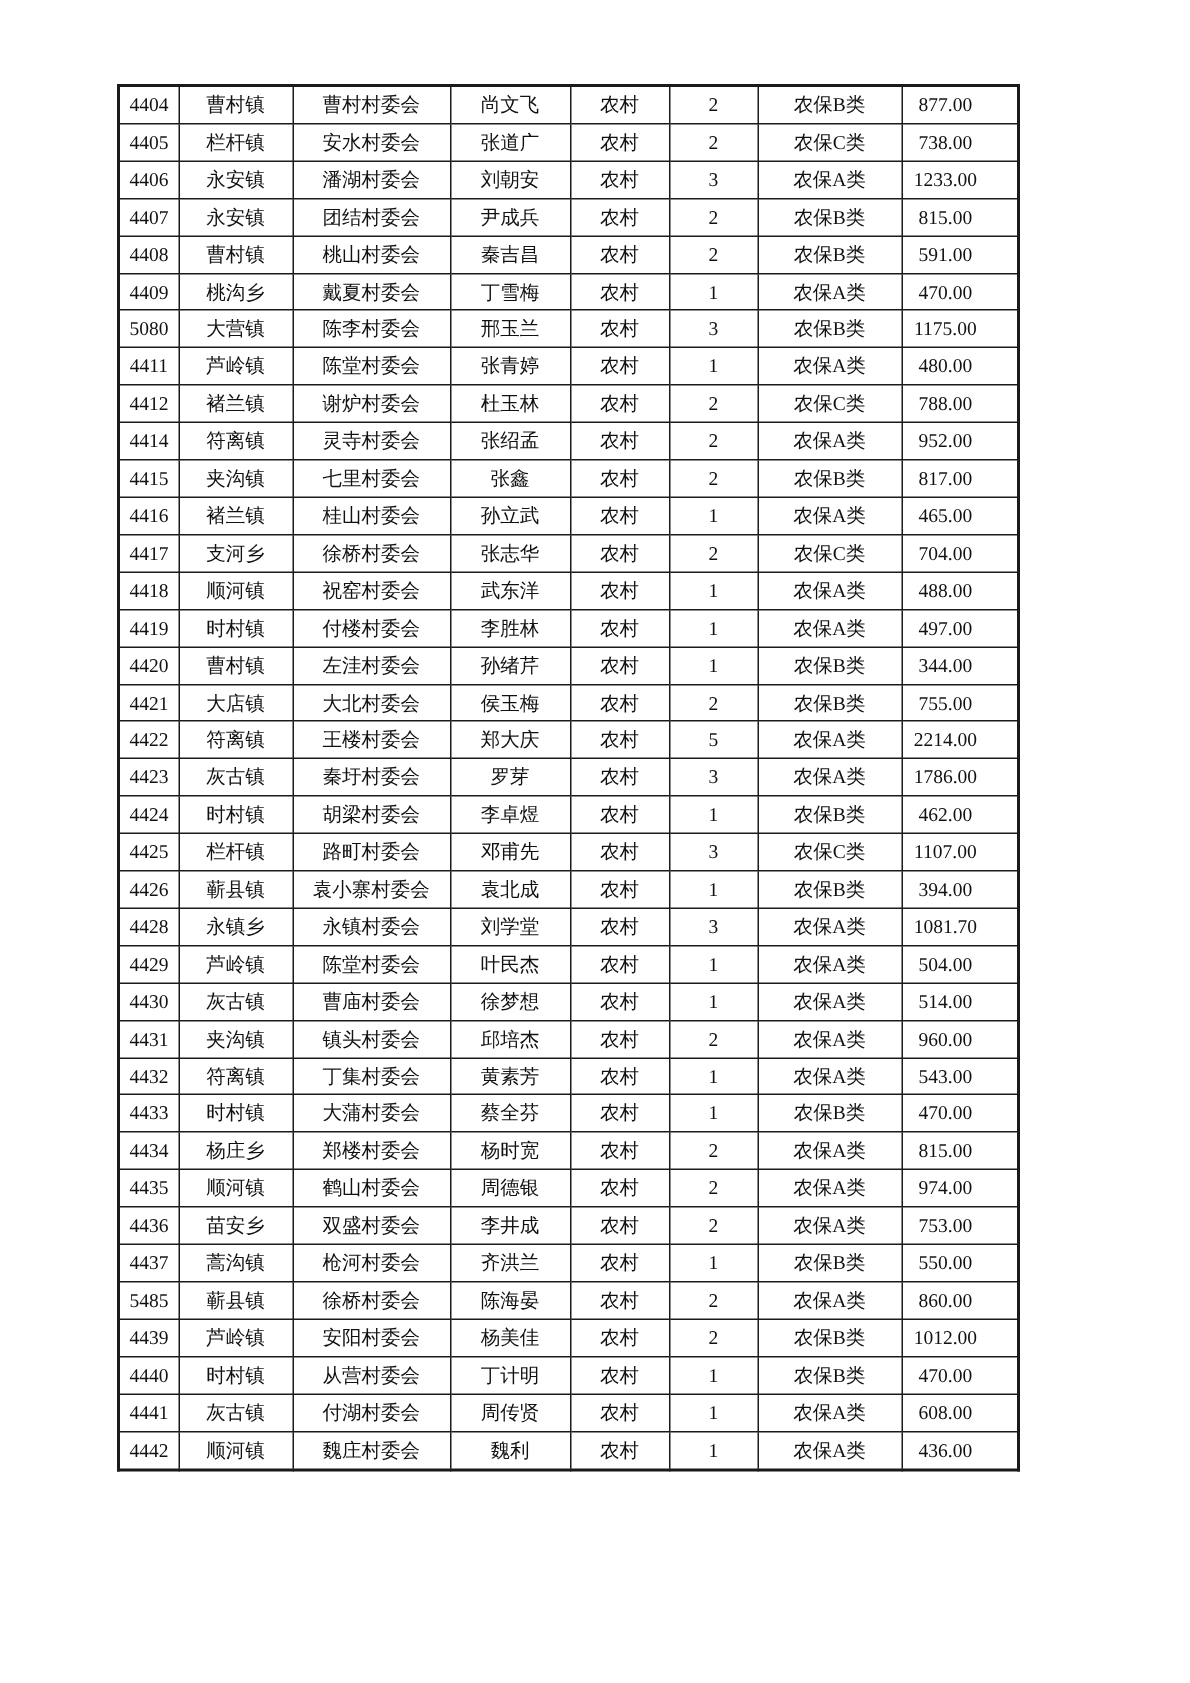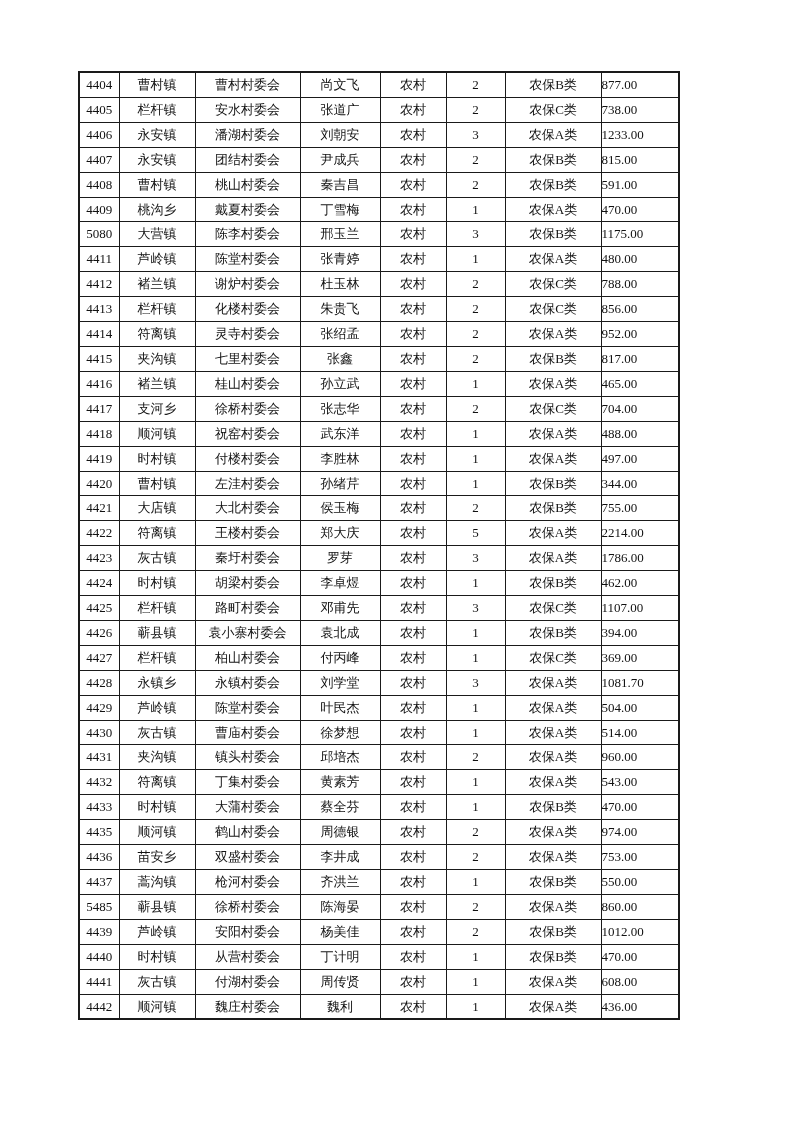--- a/index.html
+++ b/index.html
@@ -10,40 +10,40 @@
   body {
     width: 793px;
     height: 1122px;
     position: relative;
     font-family: "Liberation Serif", "DejaVu Serif", serif;
     color: #111111;
   }
   .sheet {
     position: absolute;
     left: 67px;
-    top: 71px;
+    top: 56px;
     padding-left: 11px;
   }
   table.roster {
     border-collapse: collapse;
     table-layout: fixed;
     border: 2px solid #1a1a1a;
   }
   table.roster td {
     border: 1px solid #1a1a1a;
     height: 23.9px;
     padding: 0;
     font-size: 13px;
     line-height: 23.9px;
     text-align: center;
     white-space: nowrap;
     overflow: hidden;
   }
   table.roster td.col-amount {
-    text-align: left;
+    text-align: center;
     padding-right: 19px;
   }
 </style>
 </head>
 <body>
 
 <div class="sheet">
   <table class="roster">
     <colgroup>
       <col style="width:40px">
@@ -140,30 +140,20 @@
           <td class="col-serial-number">4412</td>
           <td class="col-town">褚兰镇</td>
           <td class="col-village-committee">谢炉村委会</td>
           <td class="col-person-name">杜玉林</td>
           <td class="col-residence-type">农村</td>
           <td class="col-household-count">2</td>
           <td class="col-insurance-category">农保C类</td>
           <td class="col-amount">788.00</td>
         </tr>
         <tr>
-          <td class="col-serial-number">4413</td>
-          <td class="col-town">栏杆镇</td>
-          <td class="col-village-committee">化楼村委会</td>
-          <td class="col-person-name">朱贵飞</td>
-          <td class="col-residence-type">农村</td>
-          <td class="col-household-count">2</td>
-          <td class="col-insurance-category">农保C类</td>
-          <td class="col-amount">856.00</td>
-        </tr>
-        <tr>
           <td class="col-serial-number">4414</td>
           <td class="col-town">符离镇</td>
           <td class="col-village-committee">灵寺村委会</td>
           <td class="col-person-name">张绍孟</td>
           <td class="col-residence-type">农村</td>
           <td class="col-household-count">2</td>
           <td class="col-insurance-category">农保A类</td>
           <td class="col-amount">952.00</td>
         </tr>
         <tr>
@@ -280,30 +270,20 @@
           <td class="col-serial-number">4426</td>
           <td class="col-town">蕲县镇</td>
           <td class="col-village-committee">袁小寨村委会</td>
           <td class="col-person-name">袁北成</td>
           <td class="col-residence-type">农村</td>
           <td class="col-household-count">1</td>
           <td class="col-insurance-category">农保B类</td>
           <td class="col-amount">394.00</td>
         </tr>
         <tr>
-          <td class="col-serial-number">4427</td>
-          <td class="col-town">栏杆镇</td>
-          <td class="col-village-committee">柏山村委会</td>
-          <td class="col-person-name">付丙峰</td>
-          <td class="col-residence-type">农村</td>
-          <td class="col-household-count">1</td>
-          <td class="col-insurance-category">农保C类</td>
-          <td class="col-amount">369.00</td>
-        </tr>
-        <tr>
           <td class="col-serial-number">4428</td>
           <td class="col-town">永镇乡</td>
           <td class="col-village-committee">永镇村委会</td>
           <td class="col-person-name">刘学堂</td>
           <td class="col-residence-type">农村</td>
           <td class="col-household-count">3</td>
           <td class="col-insurance-category">农保A类</td>
           <td class="col-amount">1081.70</td>
         </tr>
         <tr>
@@ -348,20 +328,30 @@
         </tr>
         <tr>
           <td class="col-serial-number">4433</td>
           <td class="col-town">时村镇</td>
           <td class="col-village-committee">大蒲村委会</td>
           <td class="col-person-name">蔡全芬</td>
           <td class="col-residence-type">农村</td>
           <td class="col-household-count">1</td>
           <td class="col-insurance-category">农保B类</td>
           <td class="col-amount">470.00</td>
+        </tr>
+        <tr>
+          <td class="col-serial-number">4434</td>
+          <td class="col-town">杨庄乡</td>
+          <td class="col-village-committee">郑楼村委会</td>
+          <td class="col-person-name">杨时宽</td>
+          <td class="col-residence-type">农村</td>
+          <td class="col-household-count">2</td>
+          <td class="col-insurance-category">农保A类</td>
+          <td class="col-amount">815.00</td>
         </tr>
         <tr>
           <td class="col-serial-number">4435</td>
           <td class="col-town">顺河镇</td>
           <td class="col-village-committee">鹤山村委会</td>
           <td class="col-person-name">周德银</td>
           <td class="col-residence-type">农村</td>
           <td class="col-household-count">2</td>
           <td class="col-insurance-category">农保A类</td>
           <td class="col-amount">974.00</td>

